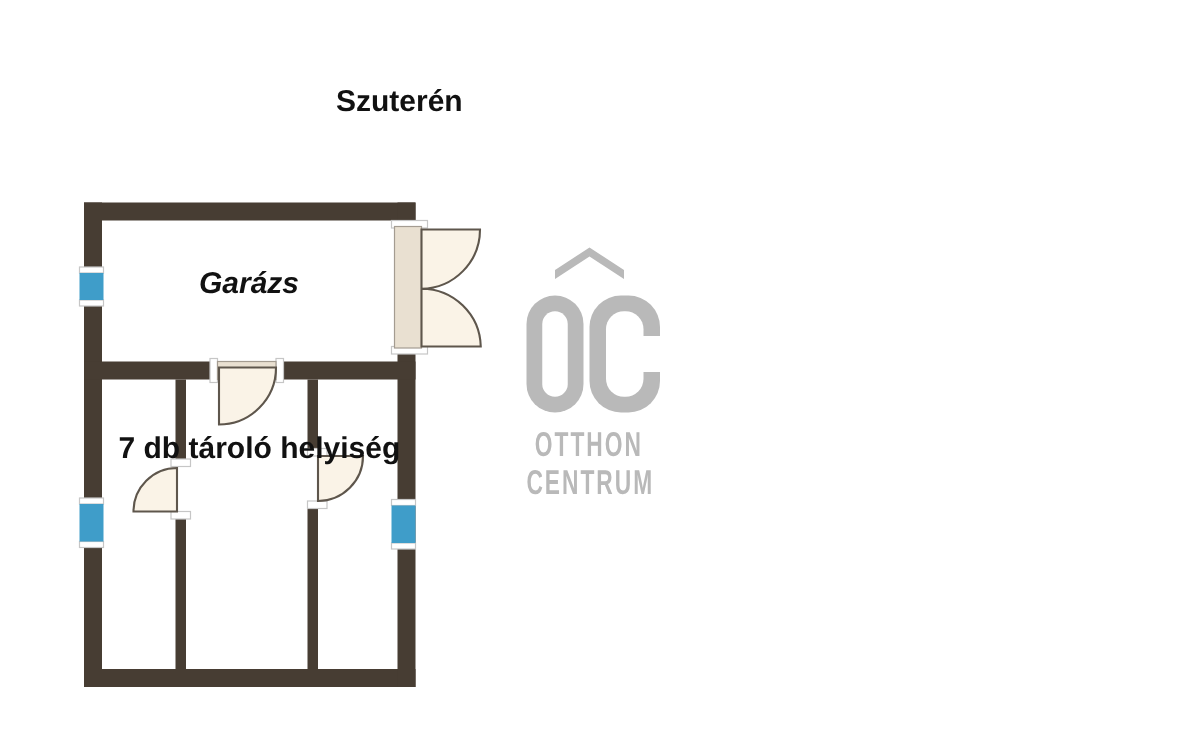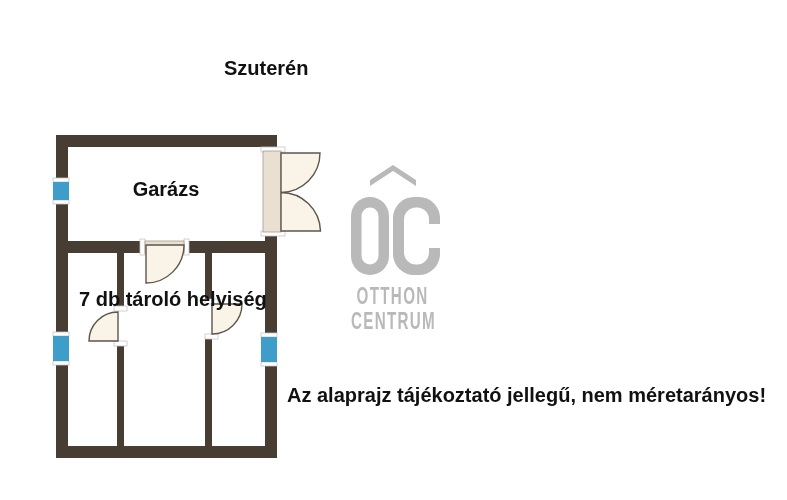--- a/index.html
+++ b/index.html
@@ -21,21 +21,21 @@
   .jamb{fill:#ffffff;stroke:#c6c6c6;stroke-width:0.8;}
   .wm{fill:var(--watermark,#B9B9B9);}
   .wm-hole{fill:#ffffff;}
   .label{
     position:absolute;
     color:var(--text,#111);
     font-weight:bold;
     white-space:nowrap;
   }
   .label-title{left:224px;top:57px;font-size:20px;}
-  .label-garage{left:68px;top:178px;width:196px;text-align:center;font-size:20px;}
+  .label-garage{left:68px;top:178px;width:196px;text-align:center;font-size:20px;font-style:italic;}
   .label-storage{left:79px;top:288px;font-size:20px;}
   .label-disclaimer{left:287px;top:384px;font-size:20px;}
   .wm-text{
     position:absolute;left:313px;width:160px;text-align:center;
     color:var(--watermark,#B9B9B9);
   }
   .wm-text span{
     display:inline-block;
     font-weight:bold;font-size:23px;letter-spacing:2px;
     transform:scaleX(0.66);transform-origin:50% 50%;
@@ -117,18 +117,17 @@
         <rect class="jamb" x="261" y="333" width="16" height="4"></rect>
         <rect class="jamb" x="261" y="362" width="16" height="4"></rect>
         <rect class="window-pane" x="261" y="337" width="16" height="25"></rect>
       </g>
     </g>
   </svg>
 
   <div class="label label-title">Szuterén</div>
   <div class="label label-garage">Garázs</div>
   <div class="label label-storage">7 db tároló helyiség</div>
-  <div class="label label-disclaimer">Az alaprajz tájékoztató jellegű, nem méretarányos!</div>
 
   <div class="wm-text wm-line1"><span>OTTHON</span></div>
   <div class="wm-text wm-line2"><span>CENTRUM</span></div>
 
 </div>
 
 </body></html>

